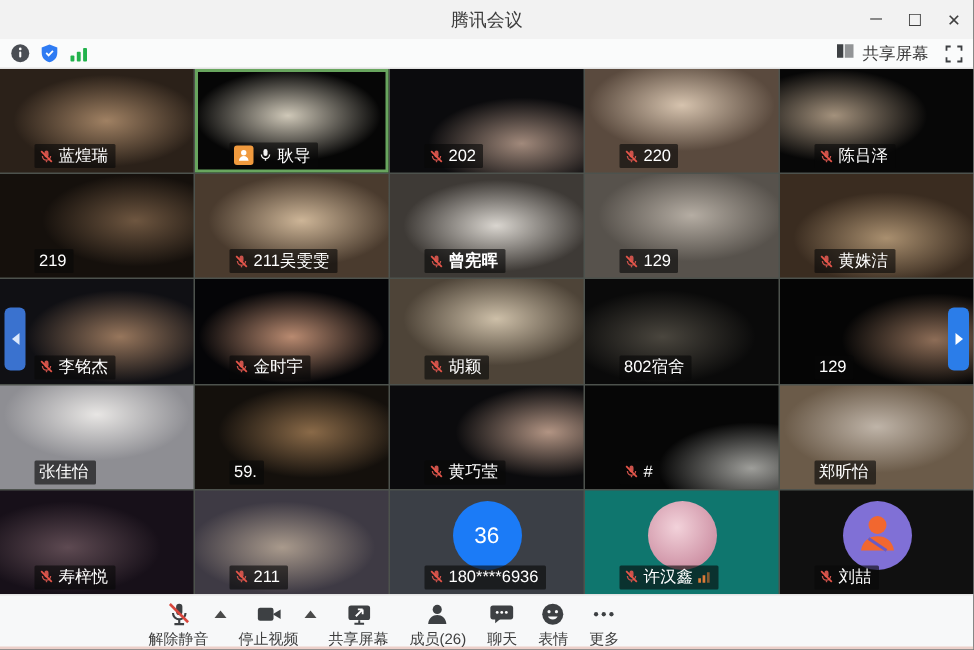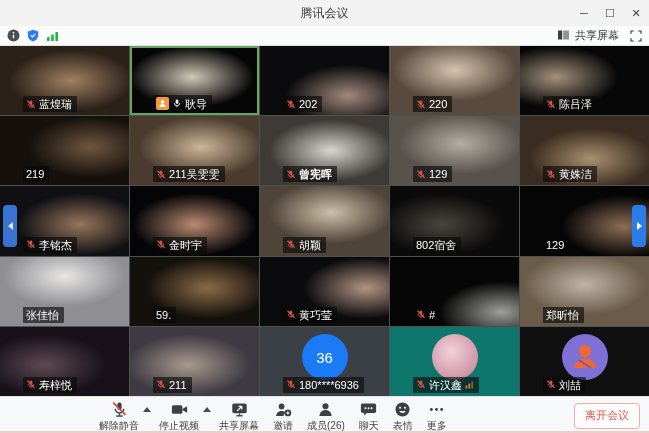--- a/index.html
+++ b/index.html
@@ -430,31 +430,20 @@
               <path d="M7.6 11.4l4.8-4.8M12.4 6.6H9m3.4 0v3.4" stroke="#fff" stroke-width="1.3" fill="none"></path>
               <line x1="10" y1="14.2" x2="10" y2="16.2" stroke="#3d4043" stroke-width="1.4"></line>
               <line x1="6.6" y1="16.6" x2="13.4" y2="16.6" stroke="#3d4043" stroke-width="1.4"></line>
             </svg>
           </span>
           <span class="lb">共享屏幕</span>
         </div>
         <div class="tb-btn">
           <span class="ic">
             <svg width="19" height="19" viewBox="0 0 20 20">
-              <circle cx="8" cy="6.8" r="3" fill="#3d4043"></circle>
-              <path d="M2.2 16.8c.3-3.3 2.8-5.3 5.8-5.3 1.7 0 3.2.6 4.2 1.7-1.2 1-2 2.2-2.2 3.6z" fill="#3d4043"></path>
-              <circle cx="14.6" cy="13.6" r="3.6" fill="#3d4043"></circle>
-              <path d="M14.6 11.9v3.4M12.9 13.6h3.4" stroke="#f7f8f9" stroke-width="1.1"></path>
-            </svg>
-          </span>
-          <span class="lb">邀请</span>
-        </div>
-        <div class="tb-btn">
-          <span class="ic">
-            <svg width="19" height="19" viewBox="0 0 20 20">
               <circle cx="10" cy="6.6" r="3.2" fill="#3d4043"></circle>
               <path d="M3.6 16.8c.4-4 3.2-6.2 6.4-6.2s6 2.2 6.4 6.2z" fill="#3d4043"></path>
             </svg>
           </span>
           <span class="lb">成员(26)</span>
         </div>
         <div class="tb-btn">
           <span class="ic">
             <svg width="19" height="19" viewBox="0 0 20 20">
               <rect x="2" y="3.8" width="16" height="9.8" rx="1.8" fill="#3d4043"></rect>
@@ -481,16 +470,15 @@
           <span class="ic">
             <svg width="19" height="19" viewBox="0 0 20 20">
               <circle cx="4.6" cy="10" r="1.5" fill="#3d4043"></circle>
               <circle cx="10" cy="10" r="1.5" fill="#3d4043"></circle>
               <circle cx="15.4" cy="10" r="1.5" fill="#3d4043"></circle>
             </svg>
           </span>
           <span class="lb">更多</span>
         </div>
       </div>
-    <button class="leave-btn">离开会议</button>
   </div>
 
 </div>
 
 </body></html>

